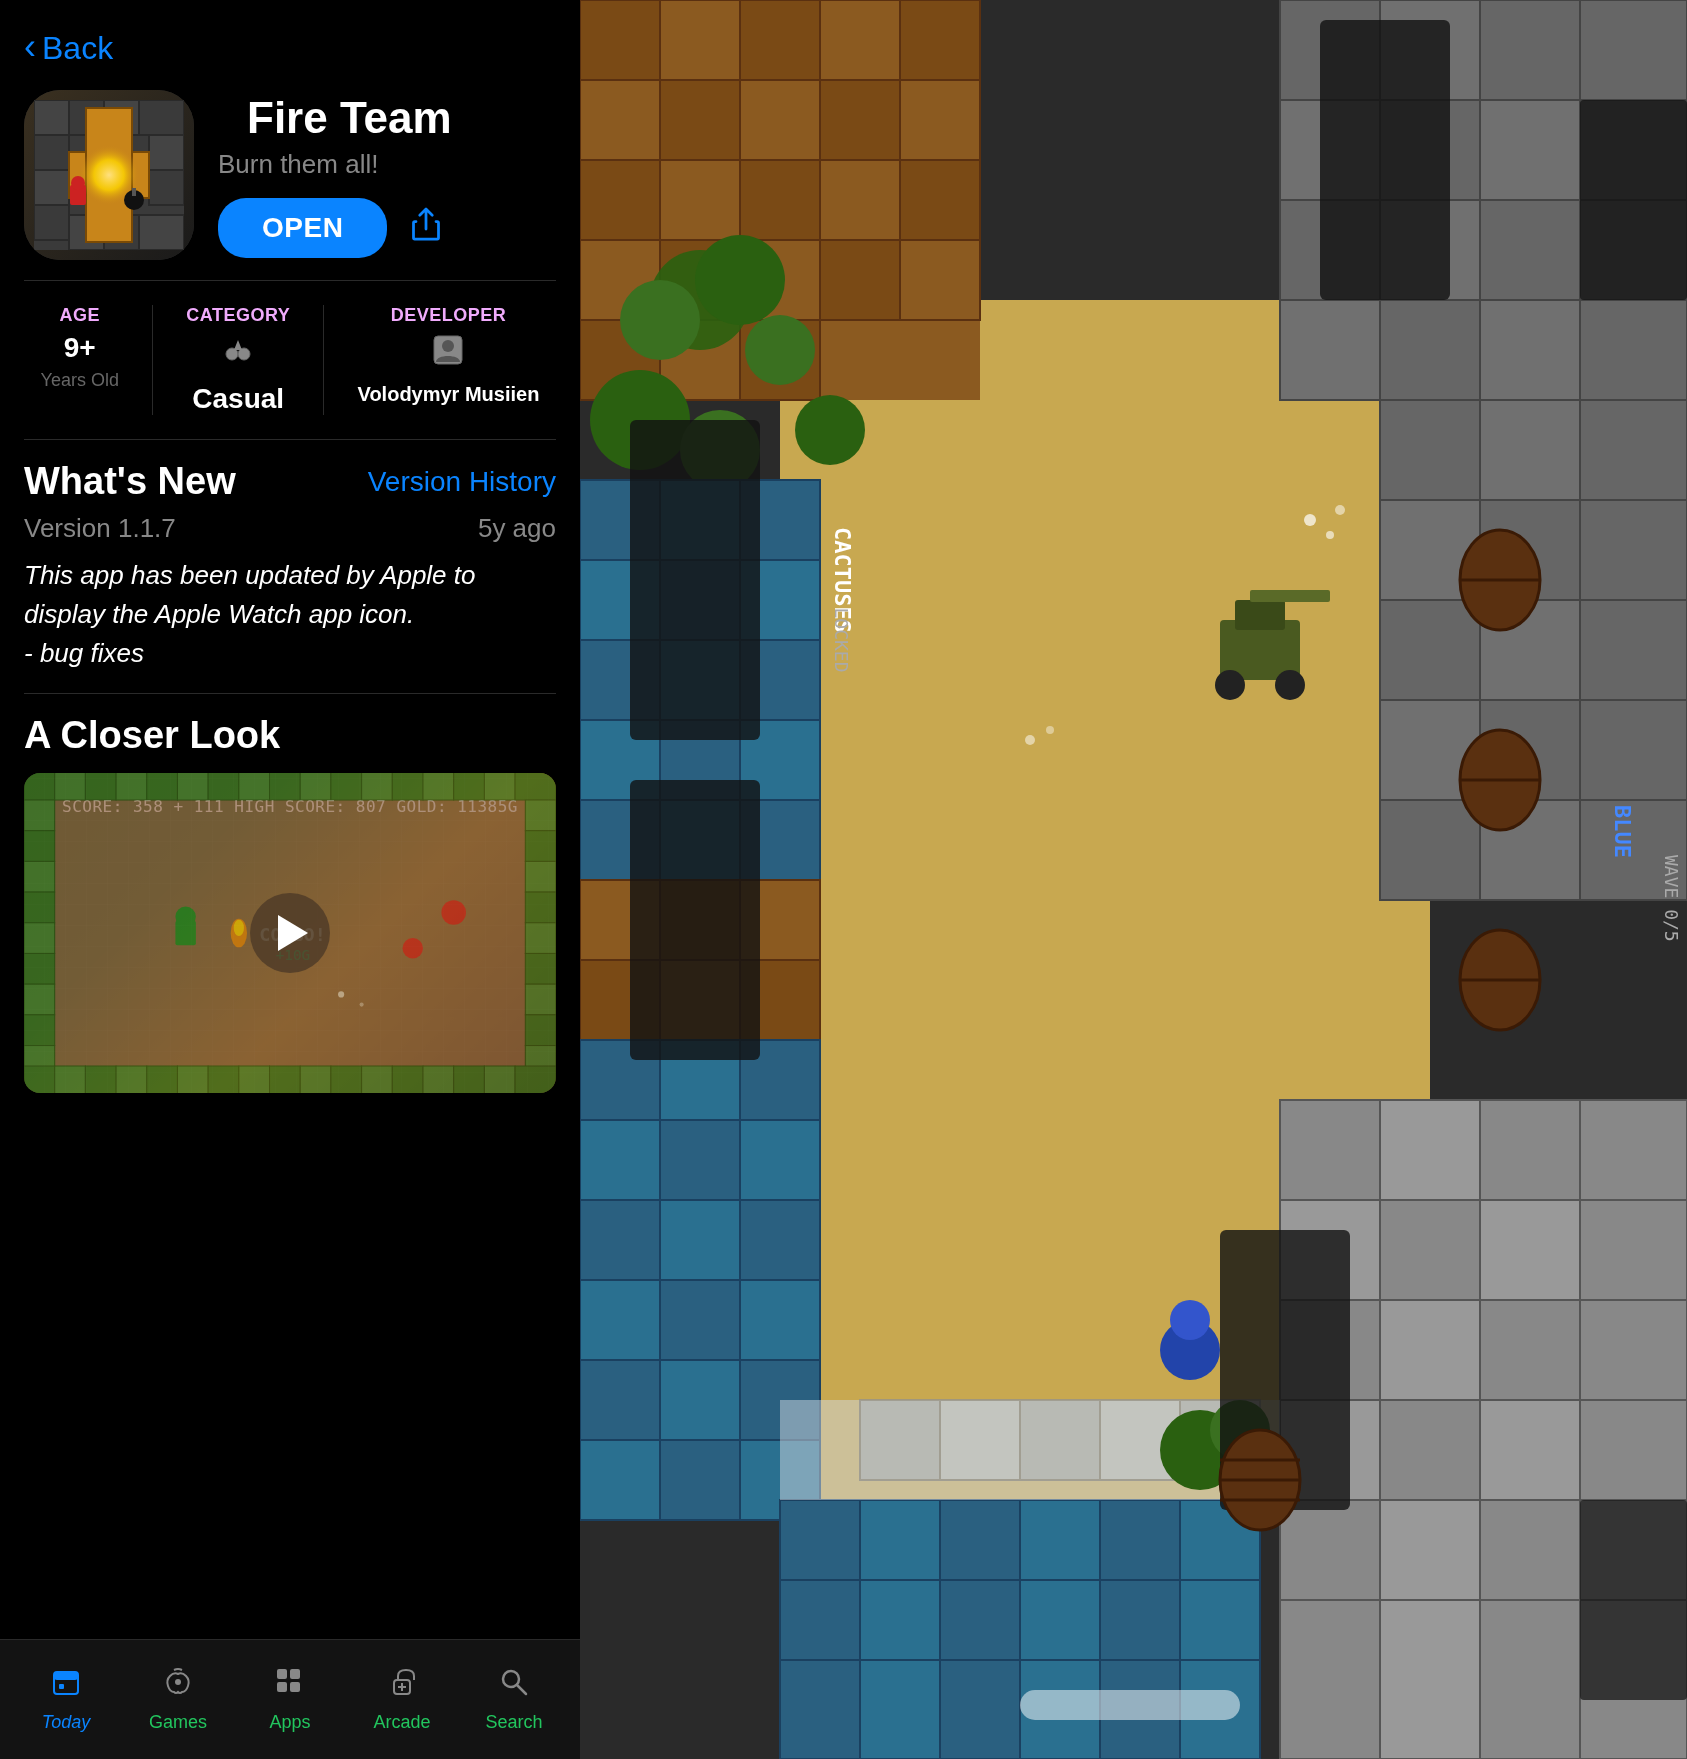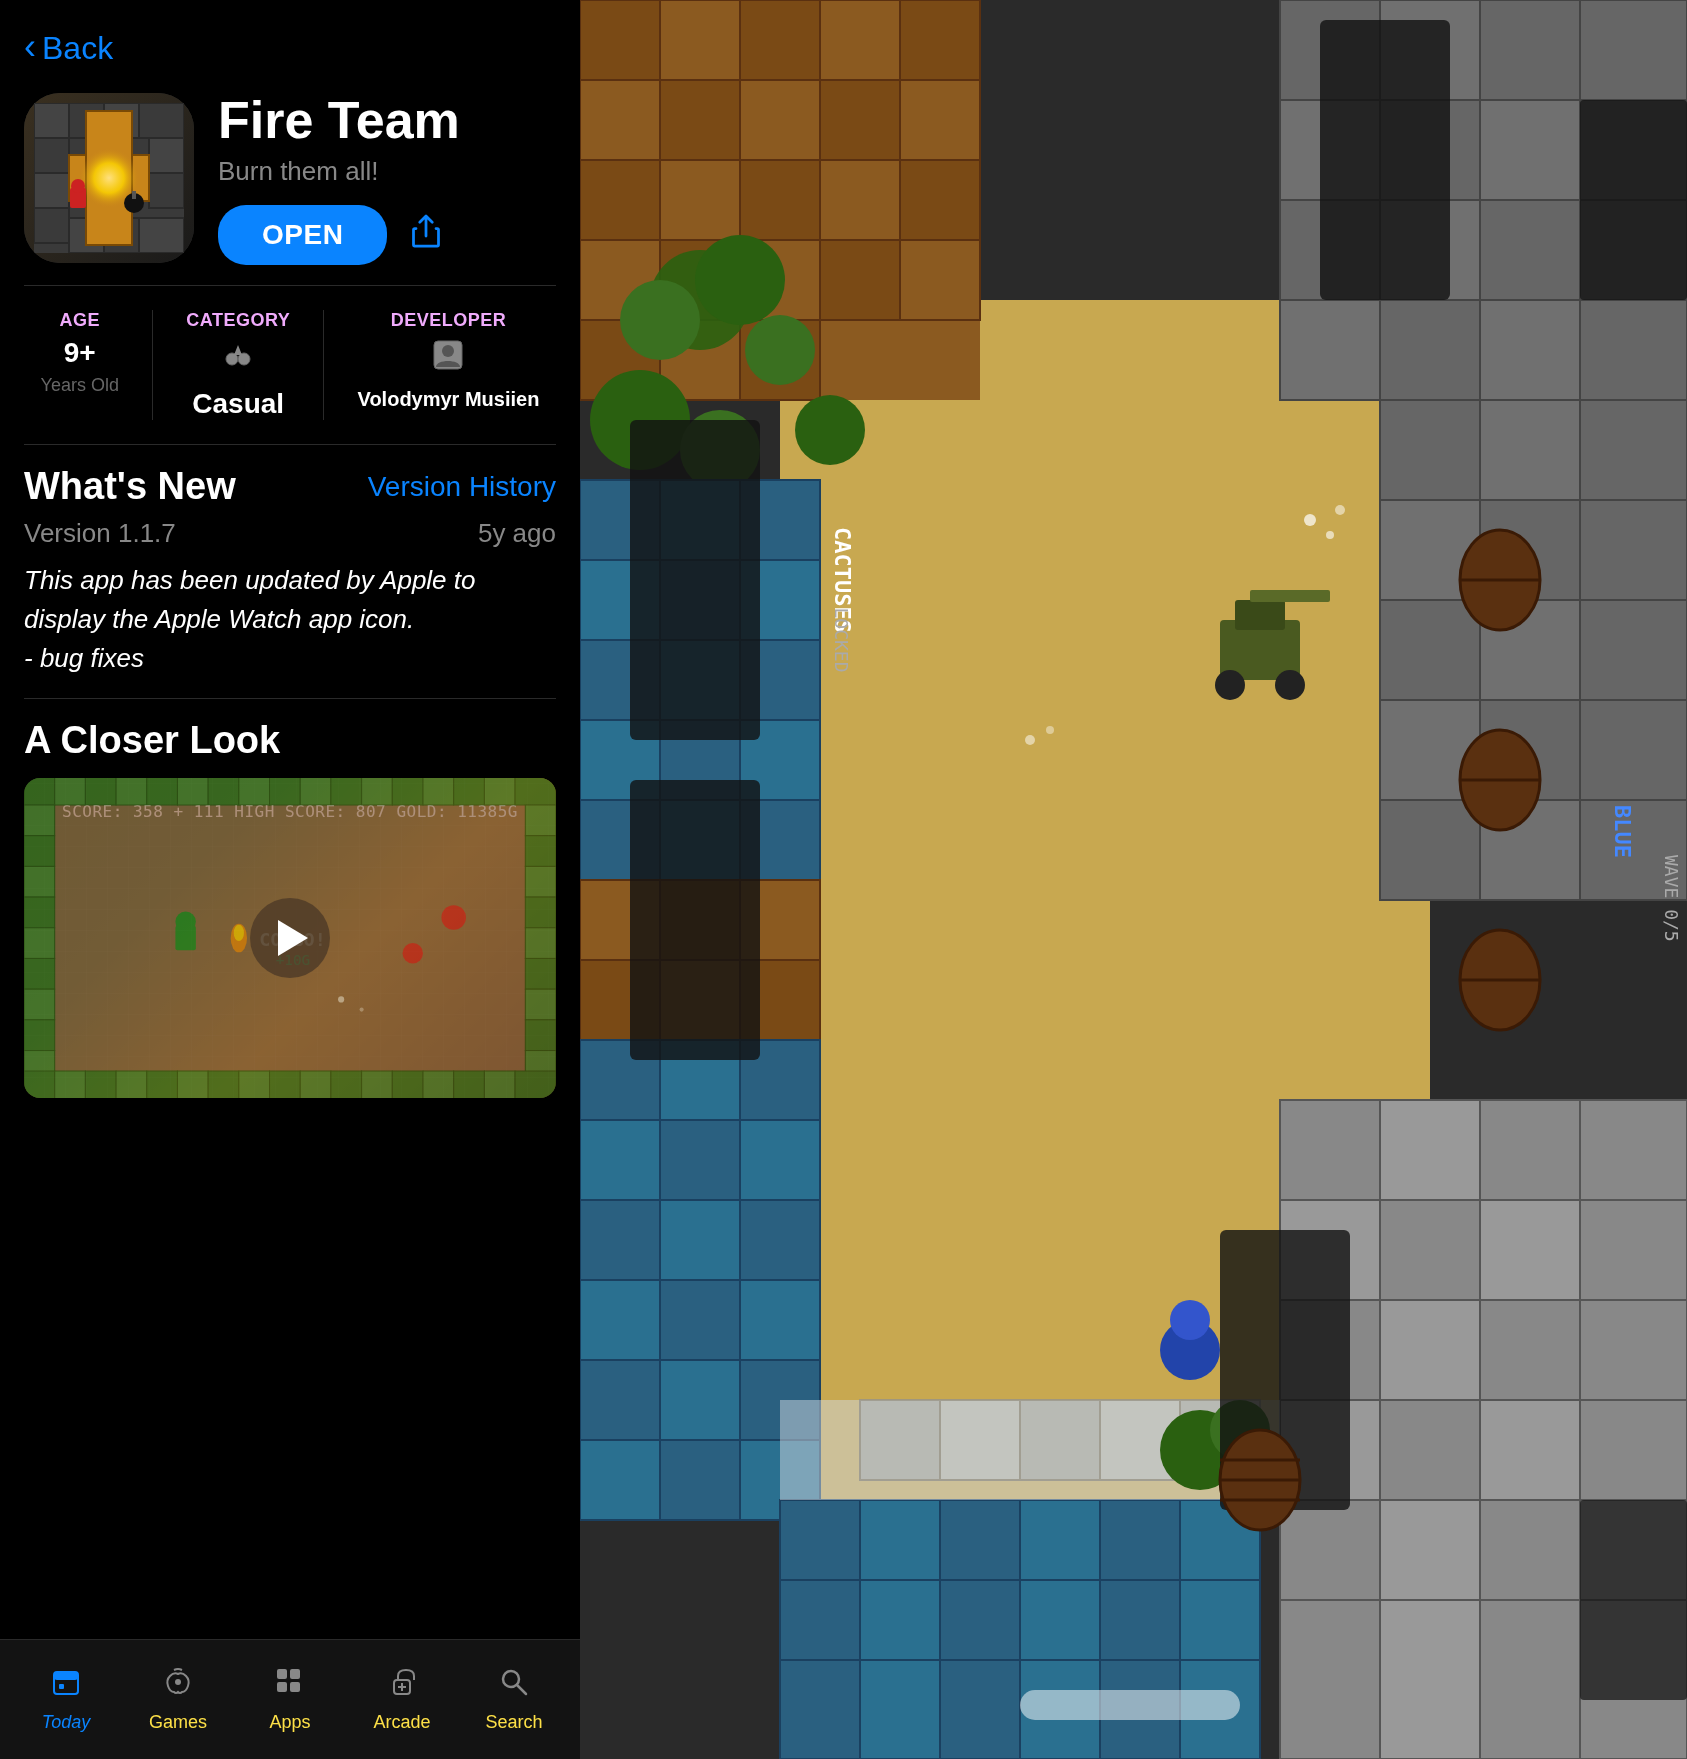--- a/index.html
+++ b/index.html
@@ -64,24 +64,25 @@
       display: flex;
       align-items: center;
       justify-content: center;
       position: relative;
       overflow: hidden;
     }
     .app-info {
       flex: 1;
     }
     .app-title {
-      font-size: 52px;
+      font-size: 44px;
       font-weight: 700;
       color: #fff;
       margin-bottom: 6px;
+      margin-left: 29px;
     }
     .app-subtitle {
       font-size: 26px;
       color: #888;
       margin-bottom: 18px;
     }
     .app-actions {
       display: flex;
       align-items: center;
       gap: 24px;
@@ -272,21 +273,21 @@
     }
     .tab-icon {
       font-size: 32px;
       color: #888;
     }
     .tab-icon.active {
       color: #0a84ff;
     }
     .tab-label {
       font-size: 18px;
-      color: #fde047;
+      color: #22c55e;
     }
     .tab-label.active {
       color: #0a84ff;
       font-style: italic;
     }
 
     
     .right-panel {
       flex: 1;
       height: 100%;

